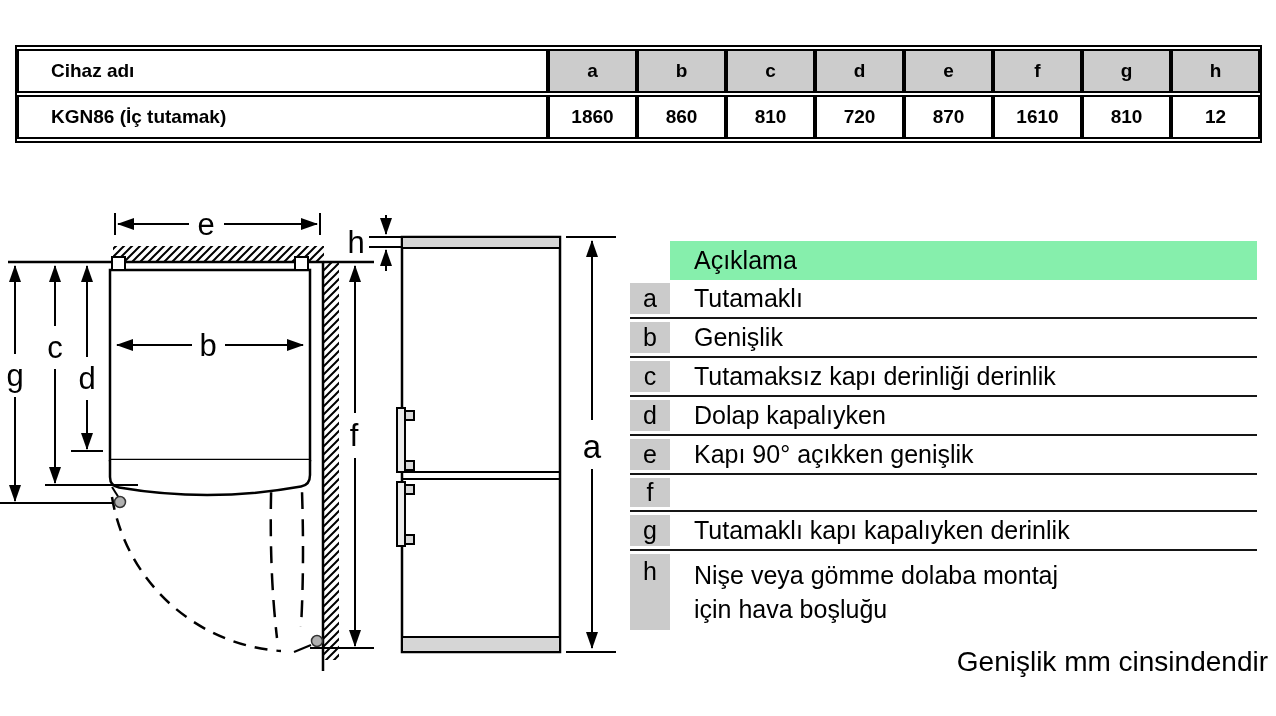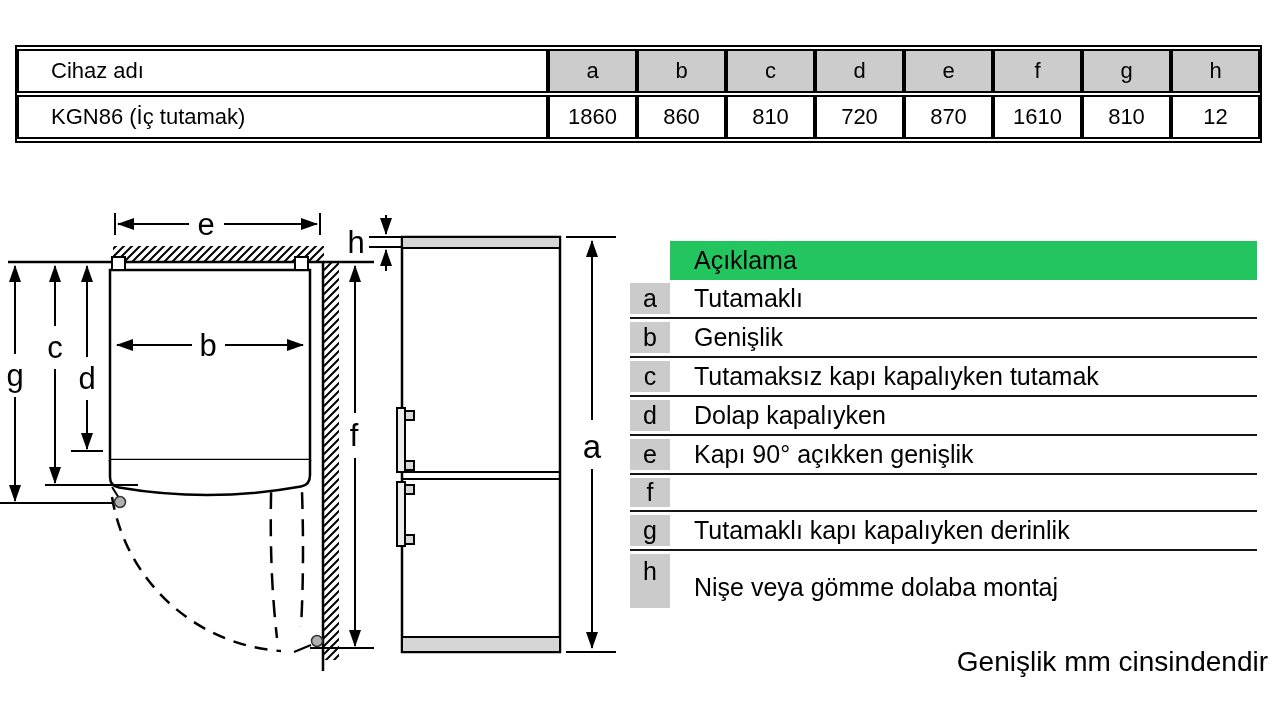--- a/index.html
+++ b/index.html
@@ -15,24 +15,25 @@
   table.spec{
     position:absolute;left:15px;top:45px;
     border-collapse:separate;
     border-spacing:0 2px;
     background:#fff;
     border:2.5px solid #000;
   }
   table.spec td{
     border:2px solid #000;
     height:40px;
-    font-size:22px;
+    font-size:19px;
     padding:0;
     background:#fff;
     vertical-align:middle;
+    font-weight:bold;
   }
   table.spec td.device{width:495px;text-align:left;padding-left:32px}
   table.spec td.dim{width:85px;text-align:center}
   table.spec tr.hdr td.dim{background:#cccccc}
   
   .legend{position:absolute;left:630px;top:241px;width:627px}
   .lg-row{display:flex;align-items:stretch}
   .lg-row.sep{border-top:2px solid #161616}
   .lg-key{
     width:40px;min-width:40px;
@@ -42,23 +43,23 @@
     font-size:25px;
   }
   .lg-desc{
     flex:1;
     padding:3px 0 3px 24px;
     font-size:25px;
     display:flex;align-items:center;
     min-height:31px;
   }
   .lg-row.header .lg-key{background:transparent;margin:0}
-  .lg-row.header .lg-desc{background:#22c55e;min-height:33px}
+  .lg-row.header .lg-desc{background:#86efac;min-height:33px}
   .lg-row.tall .lg-key{align-items:flex-start;padding-top:3px}
-  .lg-row.tall .lg-desc{display:block;line-height:1.35;padding-top:20px;padding-bottom:6px}
+  .lg-row.tall .lg-desc{display:block;line-height:1.35;padding-top:8px;padding-bottom:6px}
   
   svg.diagram{position:absolute;left:0;top:210px}
   svg.diagram text{
     font-family:"Liberation Sans",sans-serif;
     font-size:31px;fill:#000;stroke:none;text-anchor:middle;
   }
   svg.diagram text.big{font-size:33px}
   
   .footnote{position:absolute;right:8px;top:646px;font-size:28px;white-space:nowrap}
 </style>
@@ -199,38 +200,39 @@
   <div class="lg-row">
     <div class="lg-key">a</div>
     <div class="lg-desc">Tutamaklı</div>
   </div>
   <div class="lg-row sep">
     <div class="lg-key">b</div>
     <div class="lg-desc">Genişlik</div>
   </div>
   <div class="lg-row sep">
     <div class="lg-key">c</div>
-    <div class="lg-desc">Tutamaksız kapı kapalıyken tutamak</div>
+    <div class="lg-desc">Tutamaksız kapı derinliği derinlik</div>
   </div>
   <div class="lg-row sep">
     <div class="lg-key">d</div>
     <div class="lg-desc">Dolap kapalıyken</div>
   </div>
   <div class="lg-row sep">
     <div class="lg-key">e</div>
     <div class="lg-desc">Kapı 90° açıkken genişlik</div>
   </div>
   <div class="lg-row sep">
     <div class="lg-key">f</div>
   </div>
   <div class="lg-row sep">
     <div class="lg-key">g</div>
     <div class="lg-desc">Tutamaklı kapı kapalıyken derinlik</div>
   </div>
   <div class="lg-row sep tall">
     <div class="lg-key">h</div>
     <div class="lg-desc">
       <div>Nişe veya gömme dolaba montaj</div>
+      <div>için hava boşluğu</div>
     </div>
   </div>
 </div>
 
 <div class="footnote">Genişlik mm cinsindendir</div>
 
 </body></html>

